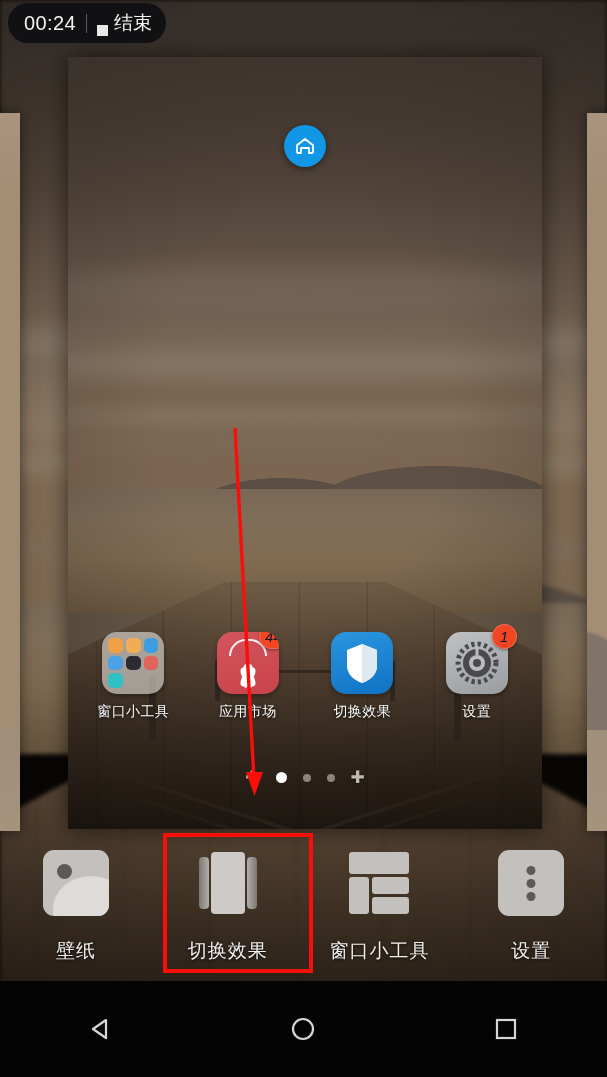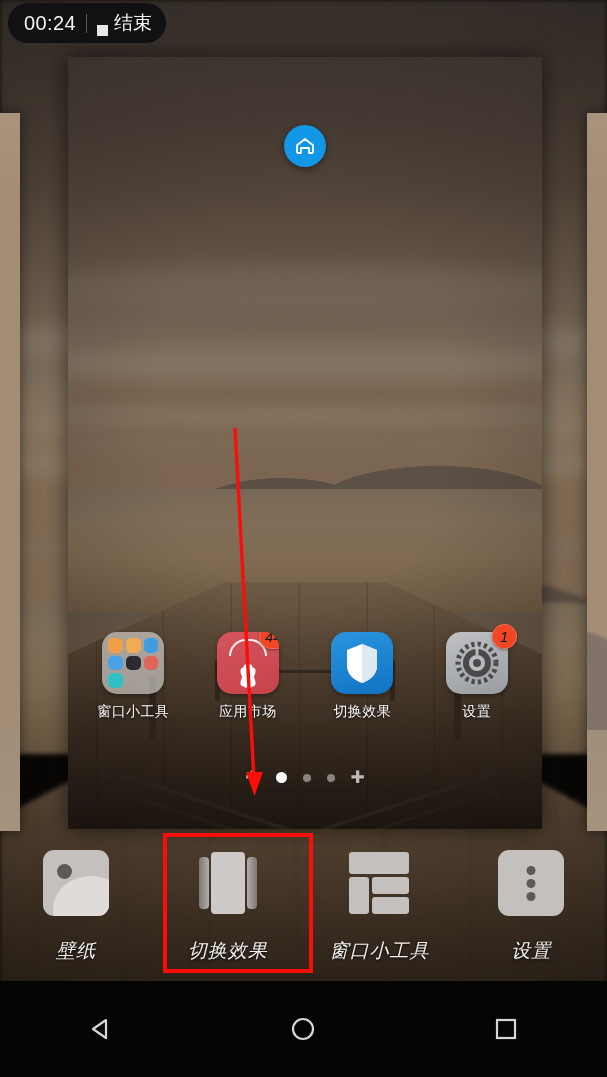--- a/index.html
+++ b/index.html
@@ -188,21 +188,21 @@
   #toolbar{
     position:absolute; left:0; right:0; top:833px; height:147px;
     display:flex; z-index:30;
   }
   .tool{ flex:1; display:flex; flex-direction:column; align-items:center; justify-content:center; }
   .tool-ico{
     width:66px; height:66px; border-radius:11px; position:relative;
     background:#c3c0be; overflow:hidden;
   }
   .tool-lbl{ margin-top:22px; font-size:19px; color:#f2f0ee; letter-spacing:1px;
-             text-shadow:0 1px 3px rgba(0,0,0,.9); white-space:nowrap;font-style:italic; }
+             text-shadow:0 1px 3px rgba(0,0,0,.9); white-space:nowrap; }
   
   .ic-wall .sun{ position:absolute; left:14px; top:14px; width:15px; height:15px;
                  border-radius:50%; background:#5d5955; }
   .ic-wall .hill{ position:absolute; left:10px; top:26px; width:76px; height:66px;
                   border-radius:50%; background:#dedbd8; }
   
   .ic-widget{ background:transparent; }
   .ic-widget i{ position:absolute; background:#c3c0be; display:block; border-radius:3px; }
   
   .ic-trans{ background:transparent; }

